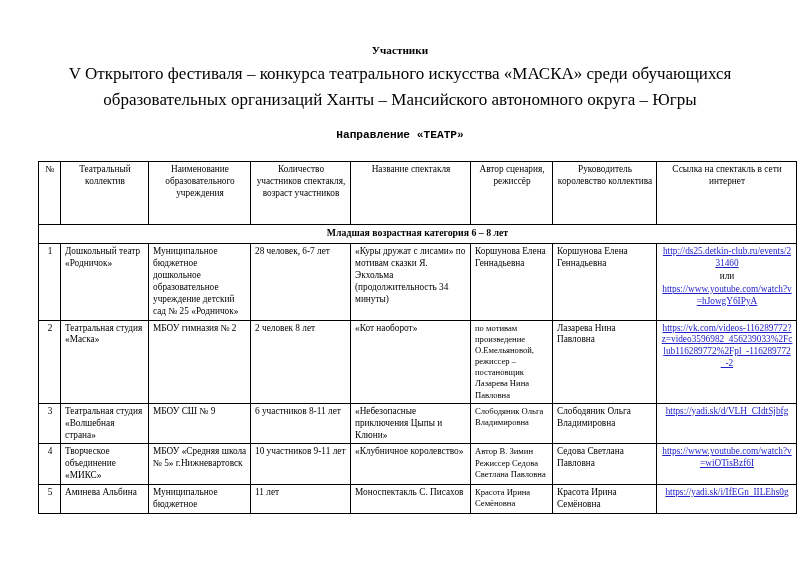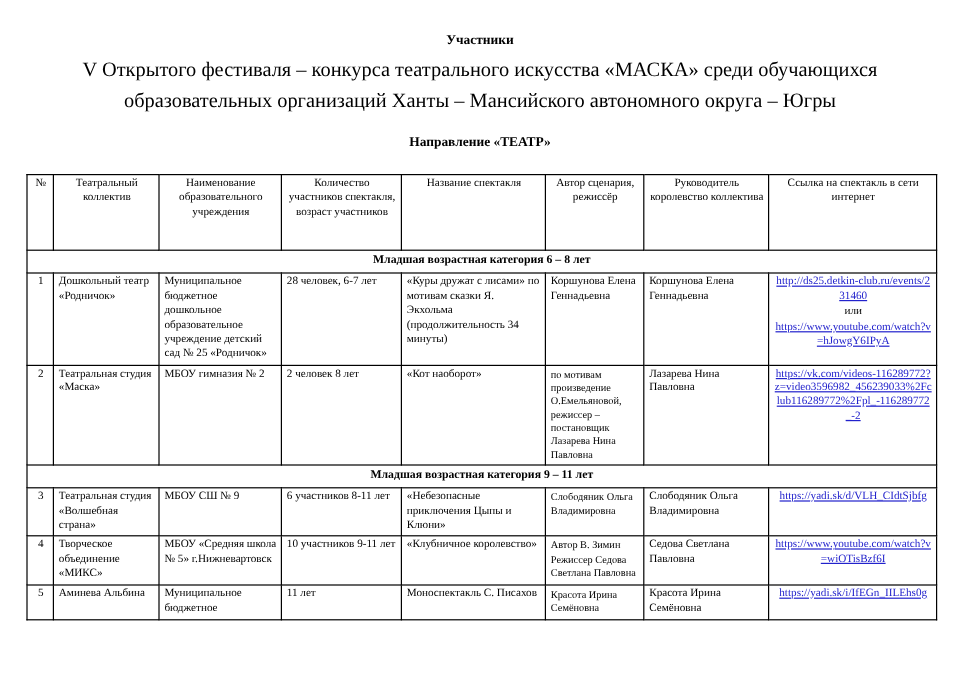--- a/index.html
+++ b/index.html
@@ -13,21 +13,21 @@
     height: 566px;
     font-family: "Liberation Serif", "DejaVu Serif", serif;
     color: #000000;
     overflow: hidden;
   }
   .page {
     width: 800px;
     height: 538px;
     position: relative;
     box-sizing: border-box;
-    padding: 0;
+    padding: 16px;
   }
   .doc-head {
     padding: 26px 44px 0 44px;
     text-align: center;
   }
   .doc-title {
     font-size: 11.2px;
     font-weight: bold;
     line-height: 1.45;
     margin: 0;
@@ -36,20 +36,21 @@
     font-size: 17px;
     line-height: 1.5;
     margin: 3px 0 0 0;
     text-align: center;
   }
   .doc-direction {
     font-size: 11.2px;
     font-weight: bold;
     margin: 17px 0 0 0;
     text-align: center;
+    font-family: Liberation Mono, monospace;
   }
 
   table.participants {
     border-collapse: collapse;
     table-layout: fixed;
     width: 758px;
     margin: 20px 0 0 22px;
     font-size: 9.3px;
     line-height: 1.28;
   }
@@ -171,23 +172,20 @@
         <td>МБОУ гимназия № 2</td>
         <td>2 человек 8 лет</td>
         <td>«Кот наоборот»</td>
         <td class="small-author">по мотивам произведение О.Емельяновой, режиссер – постановщик Лазарева Нина Павловна</td>
         <td>Лазарева Нина Павловна</td>
         <td class="cell-link">
           <span class="u">https://vk.com/videos-116289772?z=video3596982_456239033%2Fclub116289772%2Fpl_-116289772_-2</span>
         </td>
       </tr>
 
-      <tr class="section-row">
-        <td colspan="8">Младшая возрастная категория 9 – 11 лет</td>
-      </tr>
 
       <tr>
         <td class="cell-num">3</td>
         <td>Театральная студия «Волшебная страна»</td>
         <td>МБОУ СШ № 9</td>
         <td>6 участников 8-11 лет</td>
         <td>«Небезопасные приключения Цыпы и Клюни»</td>
         <td class="small-author">Слободяник Ольга Владимировна</td>
         <td>Слободяник Ольга Владимировна</td>
         <td class="cell-link">

